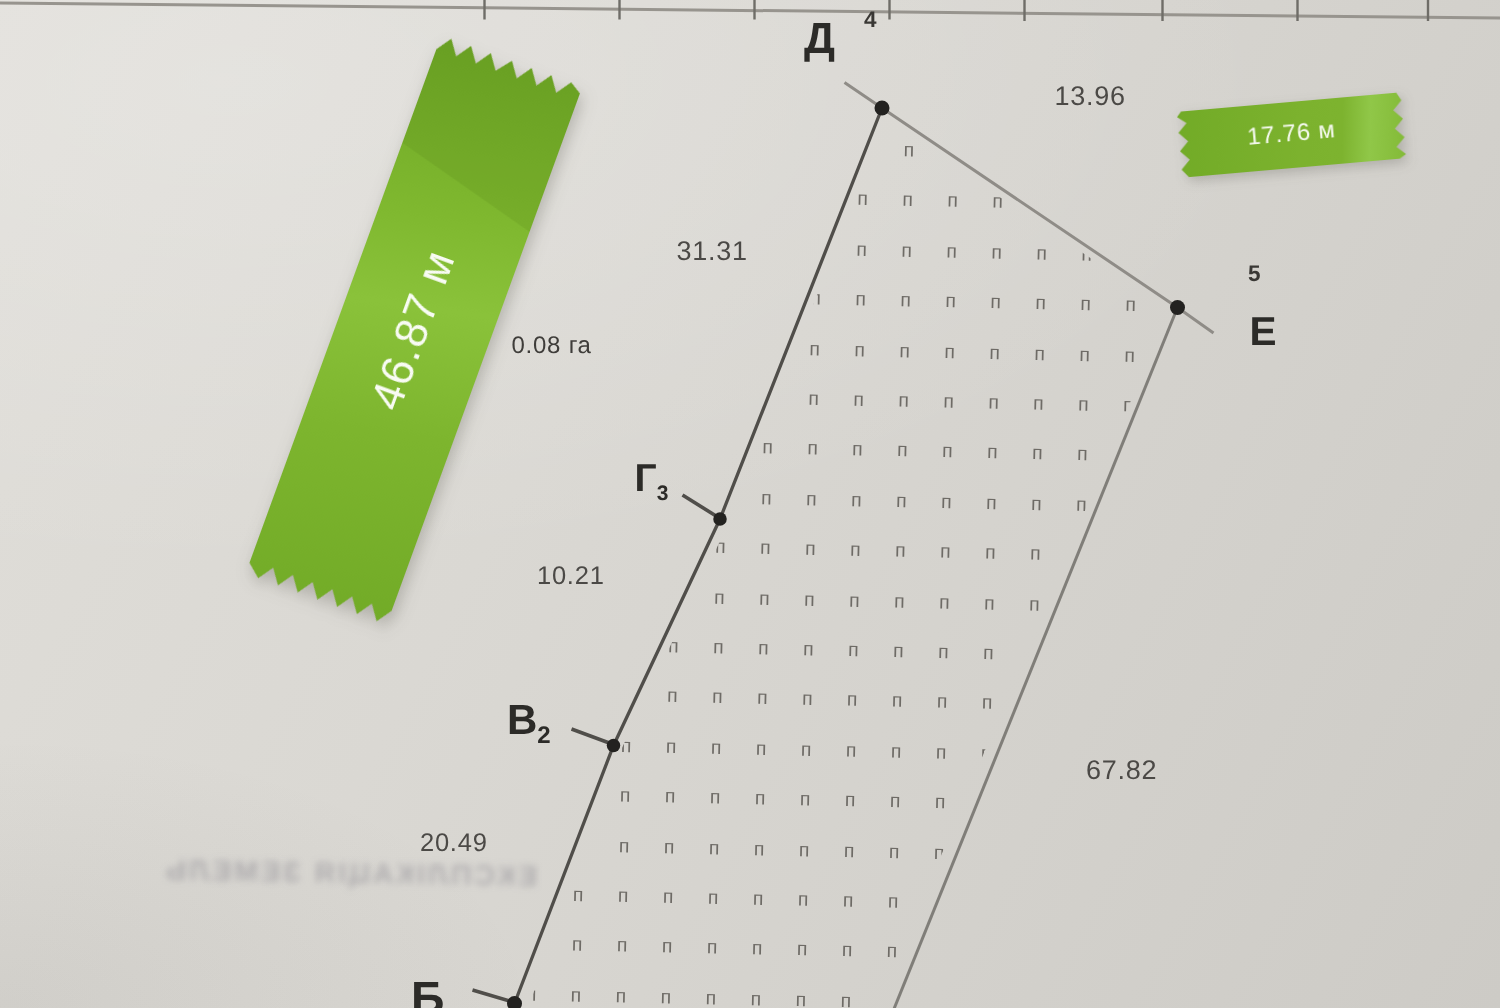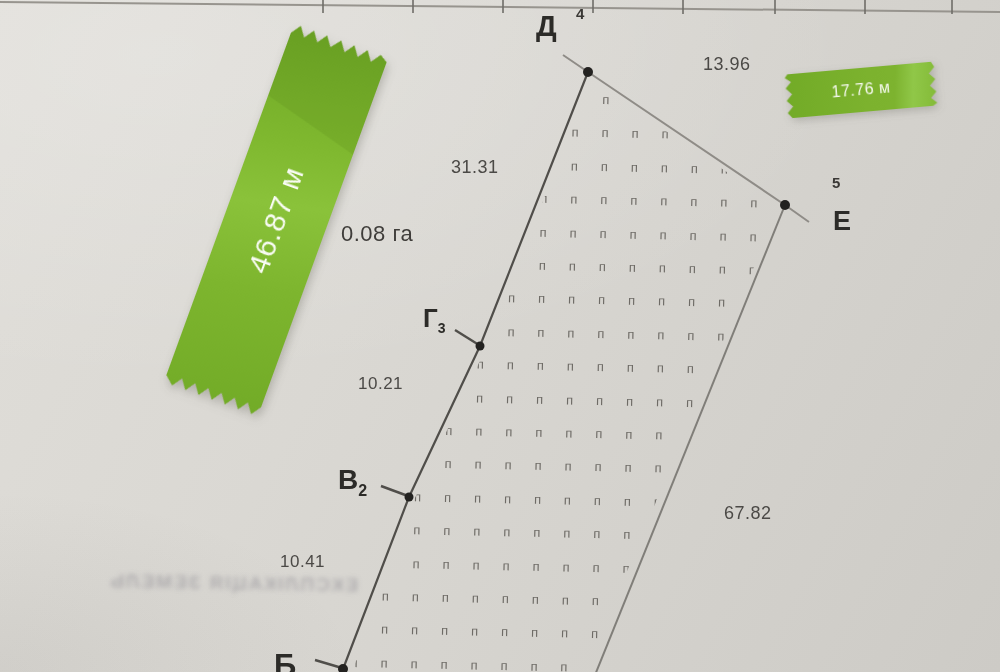--- a/index.html
+++ b/index.html
@@ -12,21 +12,21 @@
       linear-gradient(118deg,#e0ded9 0%,#dad8d3 38%,#d3d1cc 72%,#cdcbc6 100%);
   }
   .stage *{box-sizing:border-box;}
   svg.lines{position:absolute;left:0;top:0;z-index:2;}
 
   
   .vx{position:absolute;z-index:3;color:#2c2b28;font-weight:700;line-height:1;}
   .vx .sub{font-weight:700;}
   .pnum{position:absolute;z-index:3;color:#3a3835;font-weight:600;line-height:1;}
   .meas{position:absolute;z-index:3;color:#4b4946;line-height:1;letter-spacing:.5px;}
-  .area{position:absolute;z-index:3;color:#3f3d3a;font-size:22px;line-height:1;letter-spacing:.5px;}
+  .area{position:absolute;z-index:3;color:#3f3d3a;font-size:16px;line-height:1;letter-spacing:.5px;}
 
   
   #pe-field{
     position:absolute;inset:0;z-index:1;
     clip-path:polygon(590px 80px,779px 207px,585px 672px,352px 672px,414px 500px,486px 348px);
   }
   #pe-grid{position:absolute;inset:0;transform:rotate(1.2deg);transform-origin:570px 380px;}
   .pe{position:absolute;font-size:13px;color:#6e6b66;transform:translate(-50%,-50%);line-height:1;}
 
   
@@ -370,21 +370,21 @@
   <div class="pnum" style="left:576px;top:6px;font-size:15px;">4</div>
   <div class="pnum" style="left:832px;top:175px;font-size:15px;">5</div>
   <div class="vx" style="left:833px;top:208px;font-size:27px;">Е</div>
   <div class="vx" style="left:423px;top:305px;font-size:26px;"><span>Г</span><sub class="sub" style="font-size:14px;">3</sub></div>
   <div class="vx" style="left:338px;top:466px;font-size:28px;"><span>В</span><sub class="sub" style="font-size:16px;">2</sub></div>
   <div class="vx" style="left:274px;top:650px;font-size:31px;">Б</div>
 
   <div class="meas" style="left:703px;top:55px;font-size:18px;">13.96</div>
   <div class="meas" style="left:451px;top:158px;font-size:18px;">31.31</div>
   <div class="meas" style="left:358px;top:375px;font-size:17px;">10.21</div>
-  <div class="meas" style="left:280px;top:553px;font-size:17px;">10.41</div>
+  <div class="meas" style="left:280px;top:553px;font-size:17px;">20.49</div>
   <div class="meas" style="left:724px;top:504px;font-size:18px;">67.82</div>
 
   <div class="area" style="left:341px;top:223px;">0.08 га</div>
 
   <div class="tape-big-wrap">
     <div class="tape-big">
       <span class="tape-big-text">46.87 м</span>
     </div>
   </div>
   <div class="tape-small-wrap">

